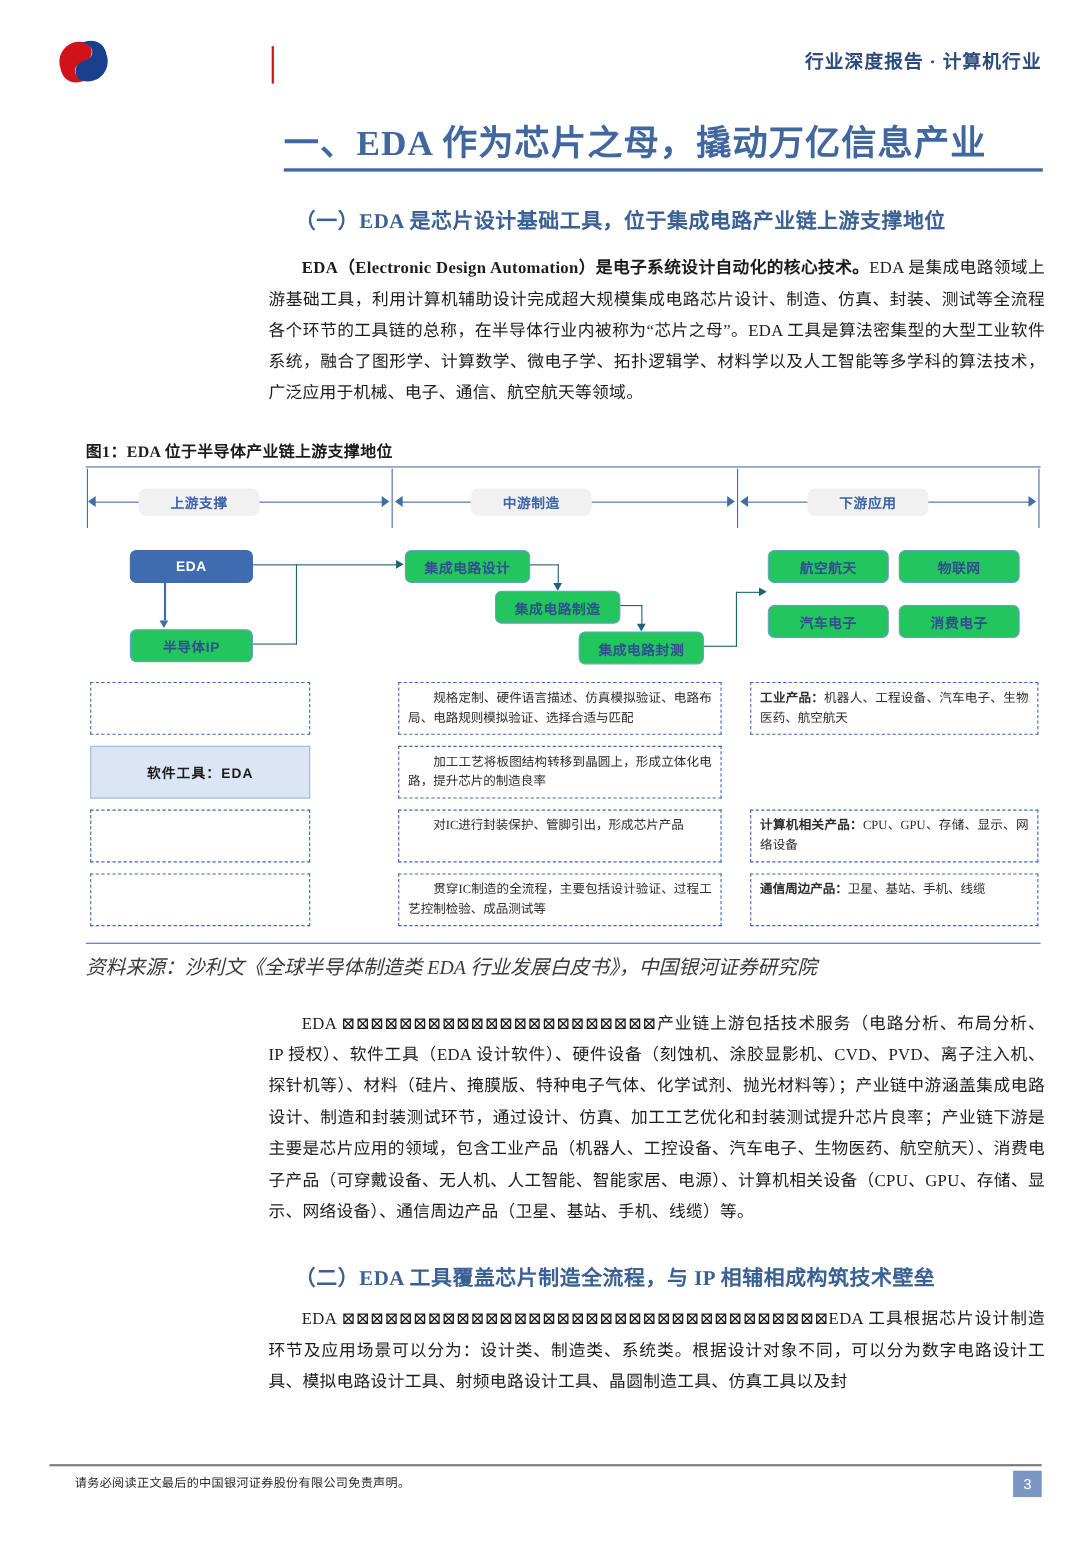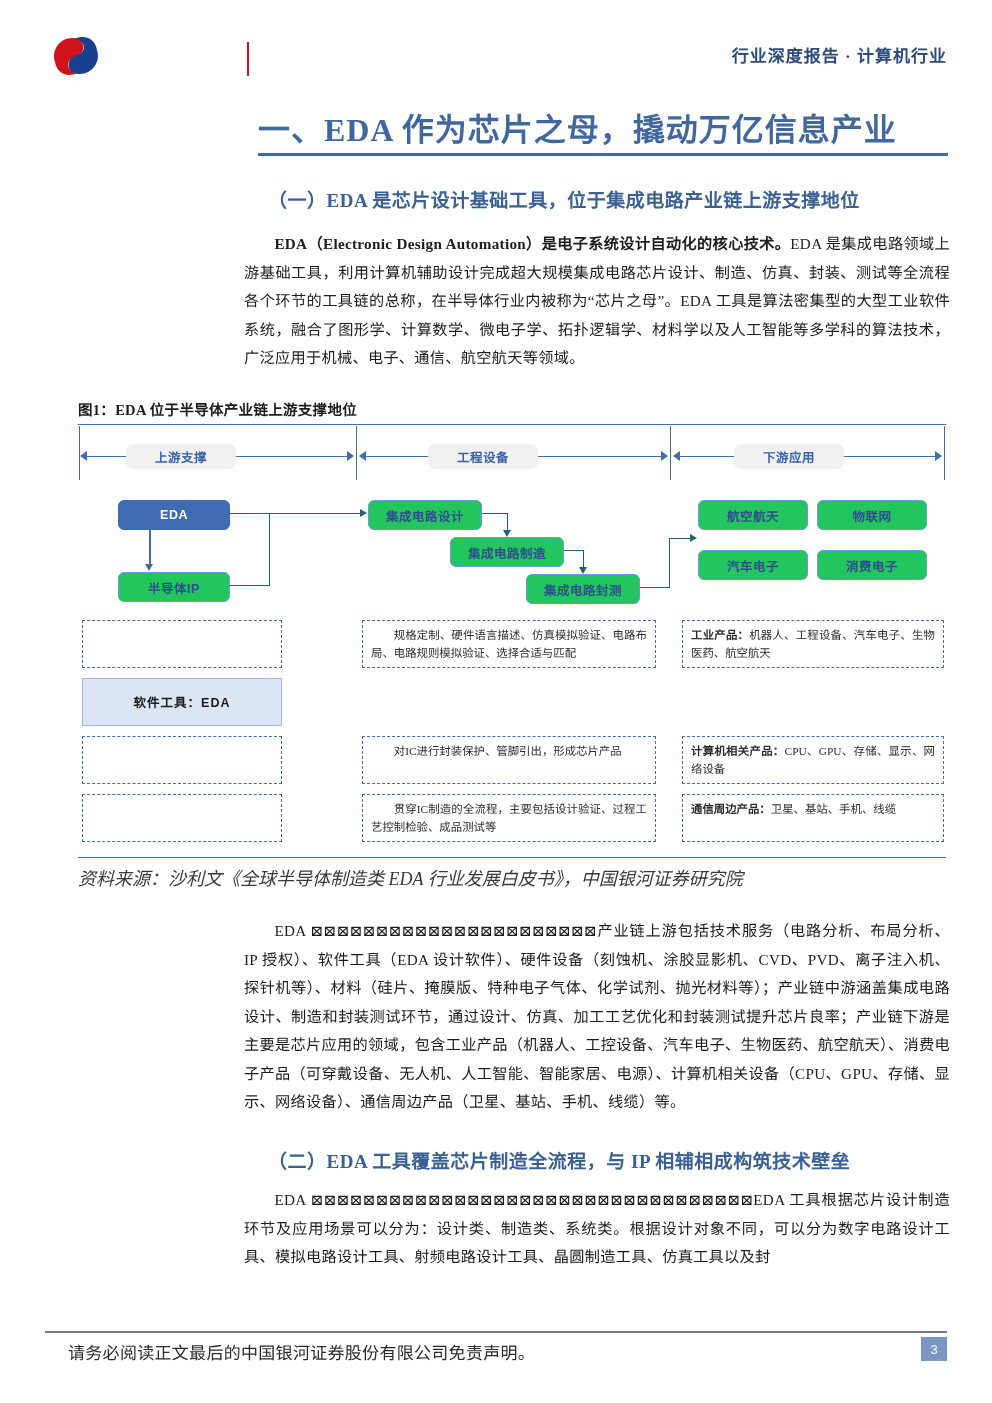--- a/index.html
+++ b/index.html
@@ -267,21 +267,21 @@
   .footer-line {
     position: absolute;
     left: 45px; top: 1331px;
     width: 902px; height: 1.6px;
     background: #7c7c7c;
   }
   .footer-text {
     position: absolute;
     left: 68px; top: 1339px;
     font-family: Liberation Serif, serif;
-    font-size: 17px;
+    font-size: 11px;
     color: #2a2a2a;
     letter-spacing: 0.3px;
     white-space: nowrap;
   }
   .footer-page {
     position: absolute;
     right: 45px; top: 1337px;
     width: 26px; height: 24px;
     background: #7c96c4;
     color: #ffffff;
@@ -329,21 +329,21 @@
     <div class="vsep" style="left:866px;"></div>
 
     <div class="arrow-l" style="left:2px;"></div>
     <div class="phase-line" style="left:8px; width:264px;"></div>
     <div class="arrow-r" style="left:269px;"></div>
     <div class="phase-pill" style="left:48px; top:20px; width:110px;">上游支撑</div>
 
     <div class="arrow-l" style="left:281px;"></div>
     <div class="phase-line" style="left:287px; width:300px;"></div>
     <div class="arrow-r" style="left:583px;"></div>
-    <div class="phase-pill" style="left:350px; top:20px; width:110px;">工程设备</div>
+    <div class="phase-pill" style="left:350px; top:20px; width:110px;">中游制造</div>
 
     <div class="arrow-l" style="left:595px;"></div>
     <div class="phase-line" style="left:601px; width:260px;"></div>
     <div class="arrow-r" style="left:857px;"></div>
     <div class="phase-pill" style="left:656px; top:20px; width:110px;">下游应用</div>
 
     <div class="node node-solid" style="left:40px;  top:76px;  width:110px; height:28px;">EDA</div>
     <div class="node node-outline" style="left:40px;  top:148px; width:110px; height:28px;">半导体IP</div>
     <div class="node node-outline" style="left:290px; top:76px;  width:112px; height:28px;">集成电路设计</div>
     <div class="node node-outline" style="left:372px; top:113px; width:112px; height:28px;">集成电路制造</div>
@@ -378,20 +378,21 @@
     <div class="conn" style="left:591px; top:114px; width:1.4px; height:50px;"></div>
     <div class="conn" style="left:591px; top:114px; width:22px; height:1.4px;"></div>
     <div class="conn-arrow-r" style="left:612px; top:110px;"></div>
 
     <div class="dashbox" style="left:4px;  top:196px; width:200px; height:48px;"></div>
     <div class="dashbox tinted" style="left:4px;  top:254px; width:200px; height:48px;">软件工具：EDA</div>
     <div class="dashbox" style="left:4px;  top:312px; width:200px; height:48px;"></div>
     <div class="dashbox" style="left:4px;  top:370px; width:200px; height:48px;"></div>
 
     <div class="dashbox" style="left:284px; top:196px; width:294px; height:48px;">规格定制、硬件语言描述、仿真模拟验证、电路布局、电路规则模拟验证、选择合适与匹配</div>
+    <div class="dashbox" style="left:284px; top:254px; width:294px; height:48px;">加工工艺将板图结构转移到晶圆上，形成立体化电路，提升芯片的制造良率</div>
     <div class="dashbox" style="left:284px; top:312px; width:294px; height:48px;">对IC进行封装保护、管脚引出，形成芯片产品</div>
     <div class="dashbox" style="left:284px; top:370px; width:294px; height:48px;">贯穿IC制造的全流程，主要包括设计验证、过程工艺控制检验、成品测试等</div>
 
     <div class="dashbox" style="left:604px; top:196px; width:262px; height:48px; text-indent:0;"><span class="lead">工业产品：</span><span>机器人、工程设备、汽车电子、生物医药、航空航天</span></div>
     <div class="dashbox" style="left:604px; top:312px; width:262px; height:48px; text-indent:0;"><span class="lead">计算机相关产品：</span><span>CPU、GPU、存储、显示、网络设备</span></div>
     <div class="dashbox" style="left:604px; top:370px; width:262px; height:48px; text-indent:0;"><span class="lead">通信周边产品：</span><span>卫星、基站、手机、线缆</span></div>
   </div>
 
   <div class="fig-src">资料来源：沙利文《全球半导体制造类 EDA 行业发展白皮书》，中国银河证券研究院</div>
 

